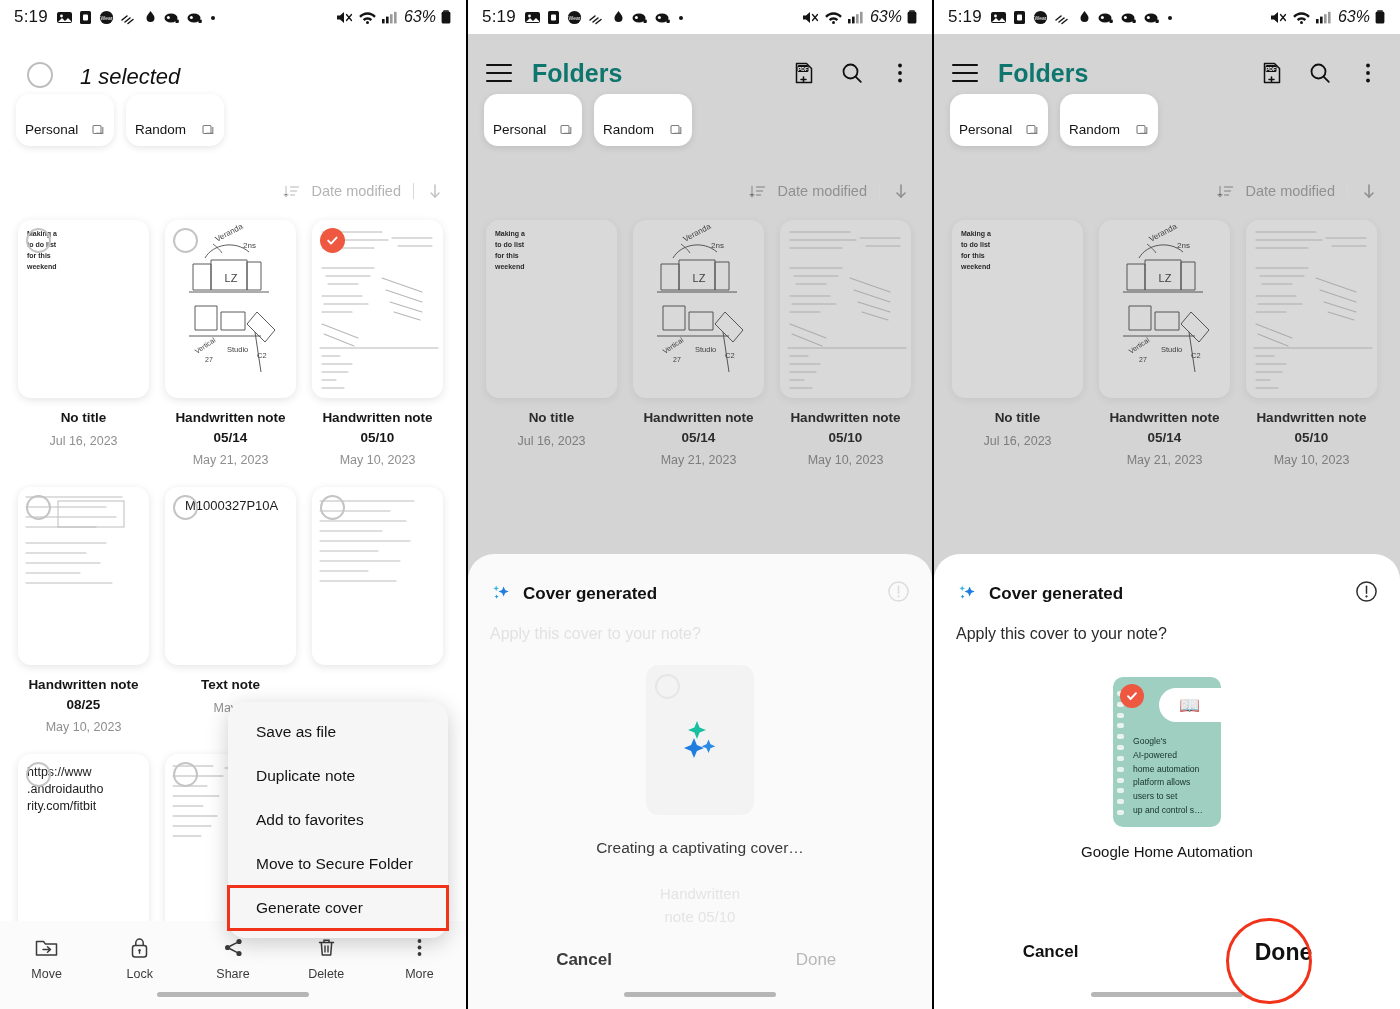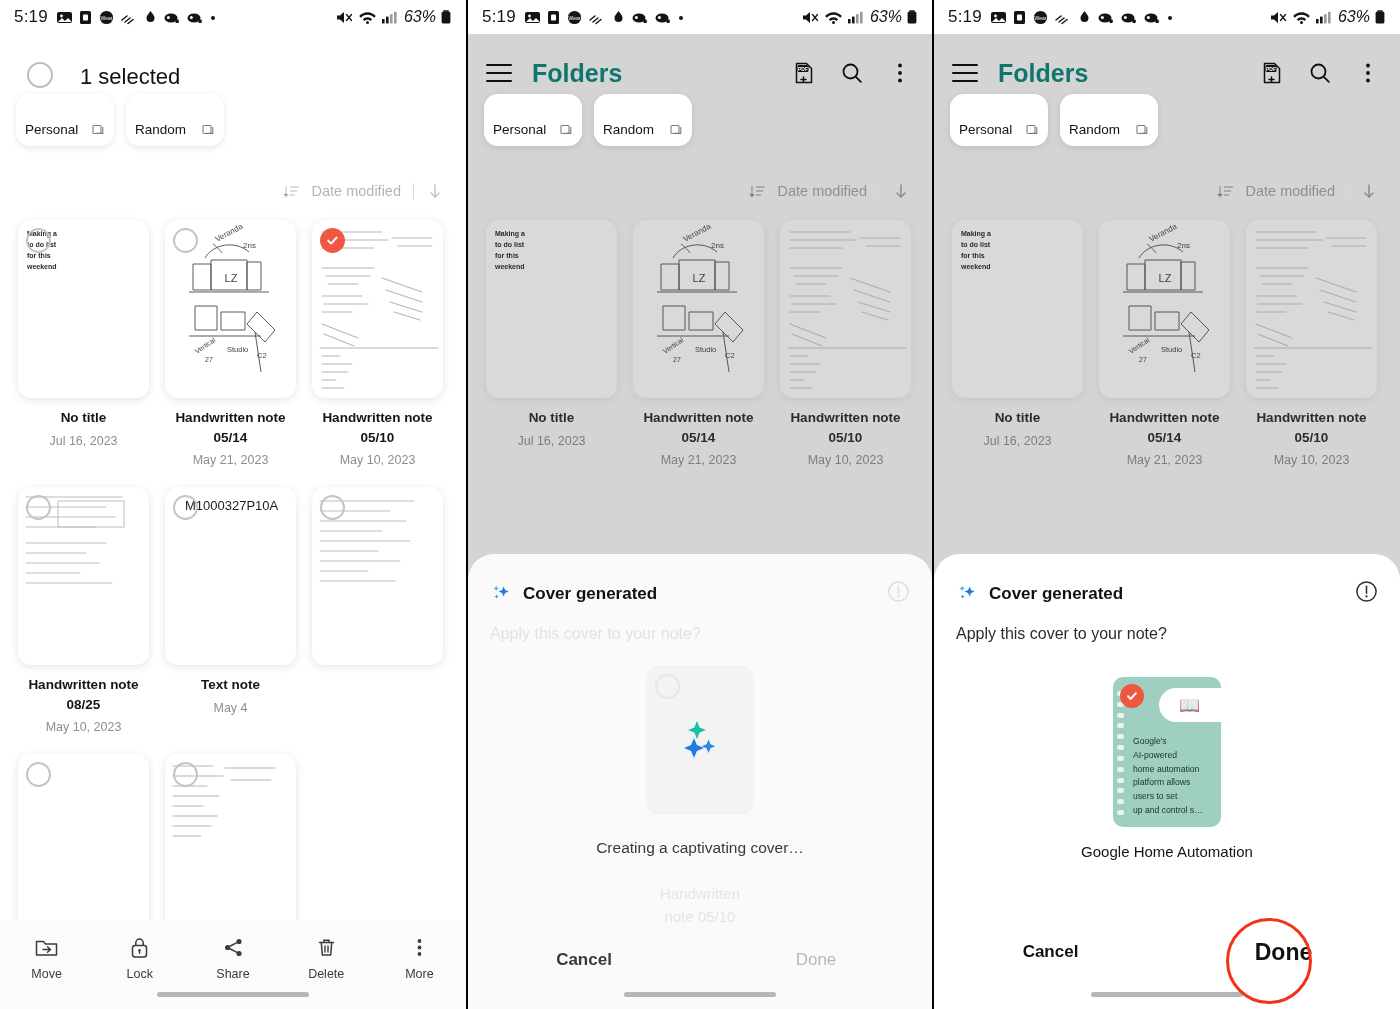--- a/index.html
+++ b/index.html
@@ -23,21 +23,21 @@
   .sb-left-icons { display: flex; align-items: center; gap: 5px; margin-left: 8px; }
   .sb-right { margin-left: auto; display: flex; align-items: center; gap: 4px; }
   .sb-pct { font-size: 16px; color: #141414; margin-left: 2px; font-style: italic; }
   .sbi { display: inline-block; }
 
   
   .appbody { position: absolute; top: 34px; left: 0; right: 0; bottom: 0; background: #fff; }
   .appbody.dim { background: #d4d4d4; }
 
   
-  .sel-header { display: flex; align-items: flex-start; padding: 28px 0 0 18px; height: 78px; }
+  .sel-header { display: flex; align-items: flex-start; padding: 28px 0 0 18px; height: 78px; font-style: italic; }
   .sel-all { display: flex; flex-direction: column; align-items: center; width: 44px; }
   .sel-circle { width: 26px; height: 26px; border: 2px solid #bdbdbd; border-radius: 50%; }
   .sel-all-label { font-size: 13px; color: #1a1a1a; margin-top: 5px; }
   .sel-count { font-size: 22px; color: #111; margin-left: 18px; margin-top: 2px; }
 
   
   .fld-header { display: flex; align-items: center; height: 78px; padding: 0 20px 0 18px; }
   .hamburger { width: 26px; height: 18px; display: flex; flex-direction: column; justify-content: space-between; cursor: pointer; }
   .hamburger i { display: block; height: 2px; background: #101010; border-radius: 2px; }
   .fld-title { font-size: 25px; font-weight: 700; color: #0f766e; margin-left: 20px; }
@@ -362,35 +362,45 @@
                 <g stroke="#bdbdbd" fill="none" stroke-width="1" stroke-linecap="round">
                   <path d="M8 14h94M8 24h70M8 34h86M8 44h62M8 54h90M8 64h58M8 74h80M8 84h48M8 94h76"></path>
                 </g>
               </svg>
             <div class="note-check"></div>
           </div>
         </div>
 
         <div class="note">
           <div class="thumb">
+            <div class="thumb-url" style="white-space:pre-line">https://www
+.androidautho
+rity.com/fitbit</div>
             <div class="note-check"></div>
           </div>
         </div>
         <div class="note">
           <div class="thumb">
             <svg class="sketch" viewBox="0 0 131 178">
                 <g stroke="#b5b5b5" fill="none" stroke-width="1" stroke-linecap="round">
                   <path d="M8 12h40M8 22h50M8 32h34M8 42h46M8 52h30M8 62h44M8 72h38M8 82h28M60 14h50M66 26h40"></path>
                 </g>
               </svg>
             <div class="note-check"></div>
           </div>
         </div>
       </div>
 
+      <div class="ctxmenu">
+        <div class="ctxitem">Save as file</div>
+        <div class="ctxitem">Duplicate note</div>
+        <div class="ctxitem">Add to favorites</div>
+        <div class="ctxitem">Move to Secure Folder</div>
+        <div class="ctxitem hl">Generate cover</div>
+      </div>
 
       <div class="bottombar">
         <div class="bb-item">
           <svg width="25" height="25" viewBox="0 0 25 25">
               <path d="M2.5 6.5h7l2 2.6h11v11h-20z" stroke="#3b3b3b" fill="none" stroke-width="1.5" stroke-linejoin="round"></path>
               <path d="M9 14.5h7M13.5 11.8l3 2.7-3 2.7" stroke="#3b3b3b" fill="none" stroke-width="1.5" stroke-linecap="round" stroke-linejoin="round"></path>
             </svg>
           <span class="bb-label">Move</span>
         </div>
         <div class="bb-item">

